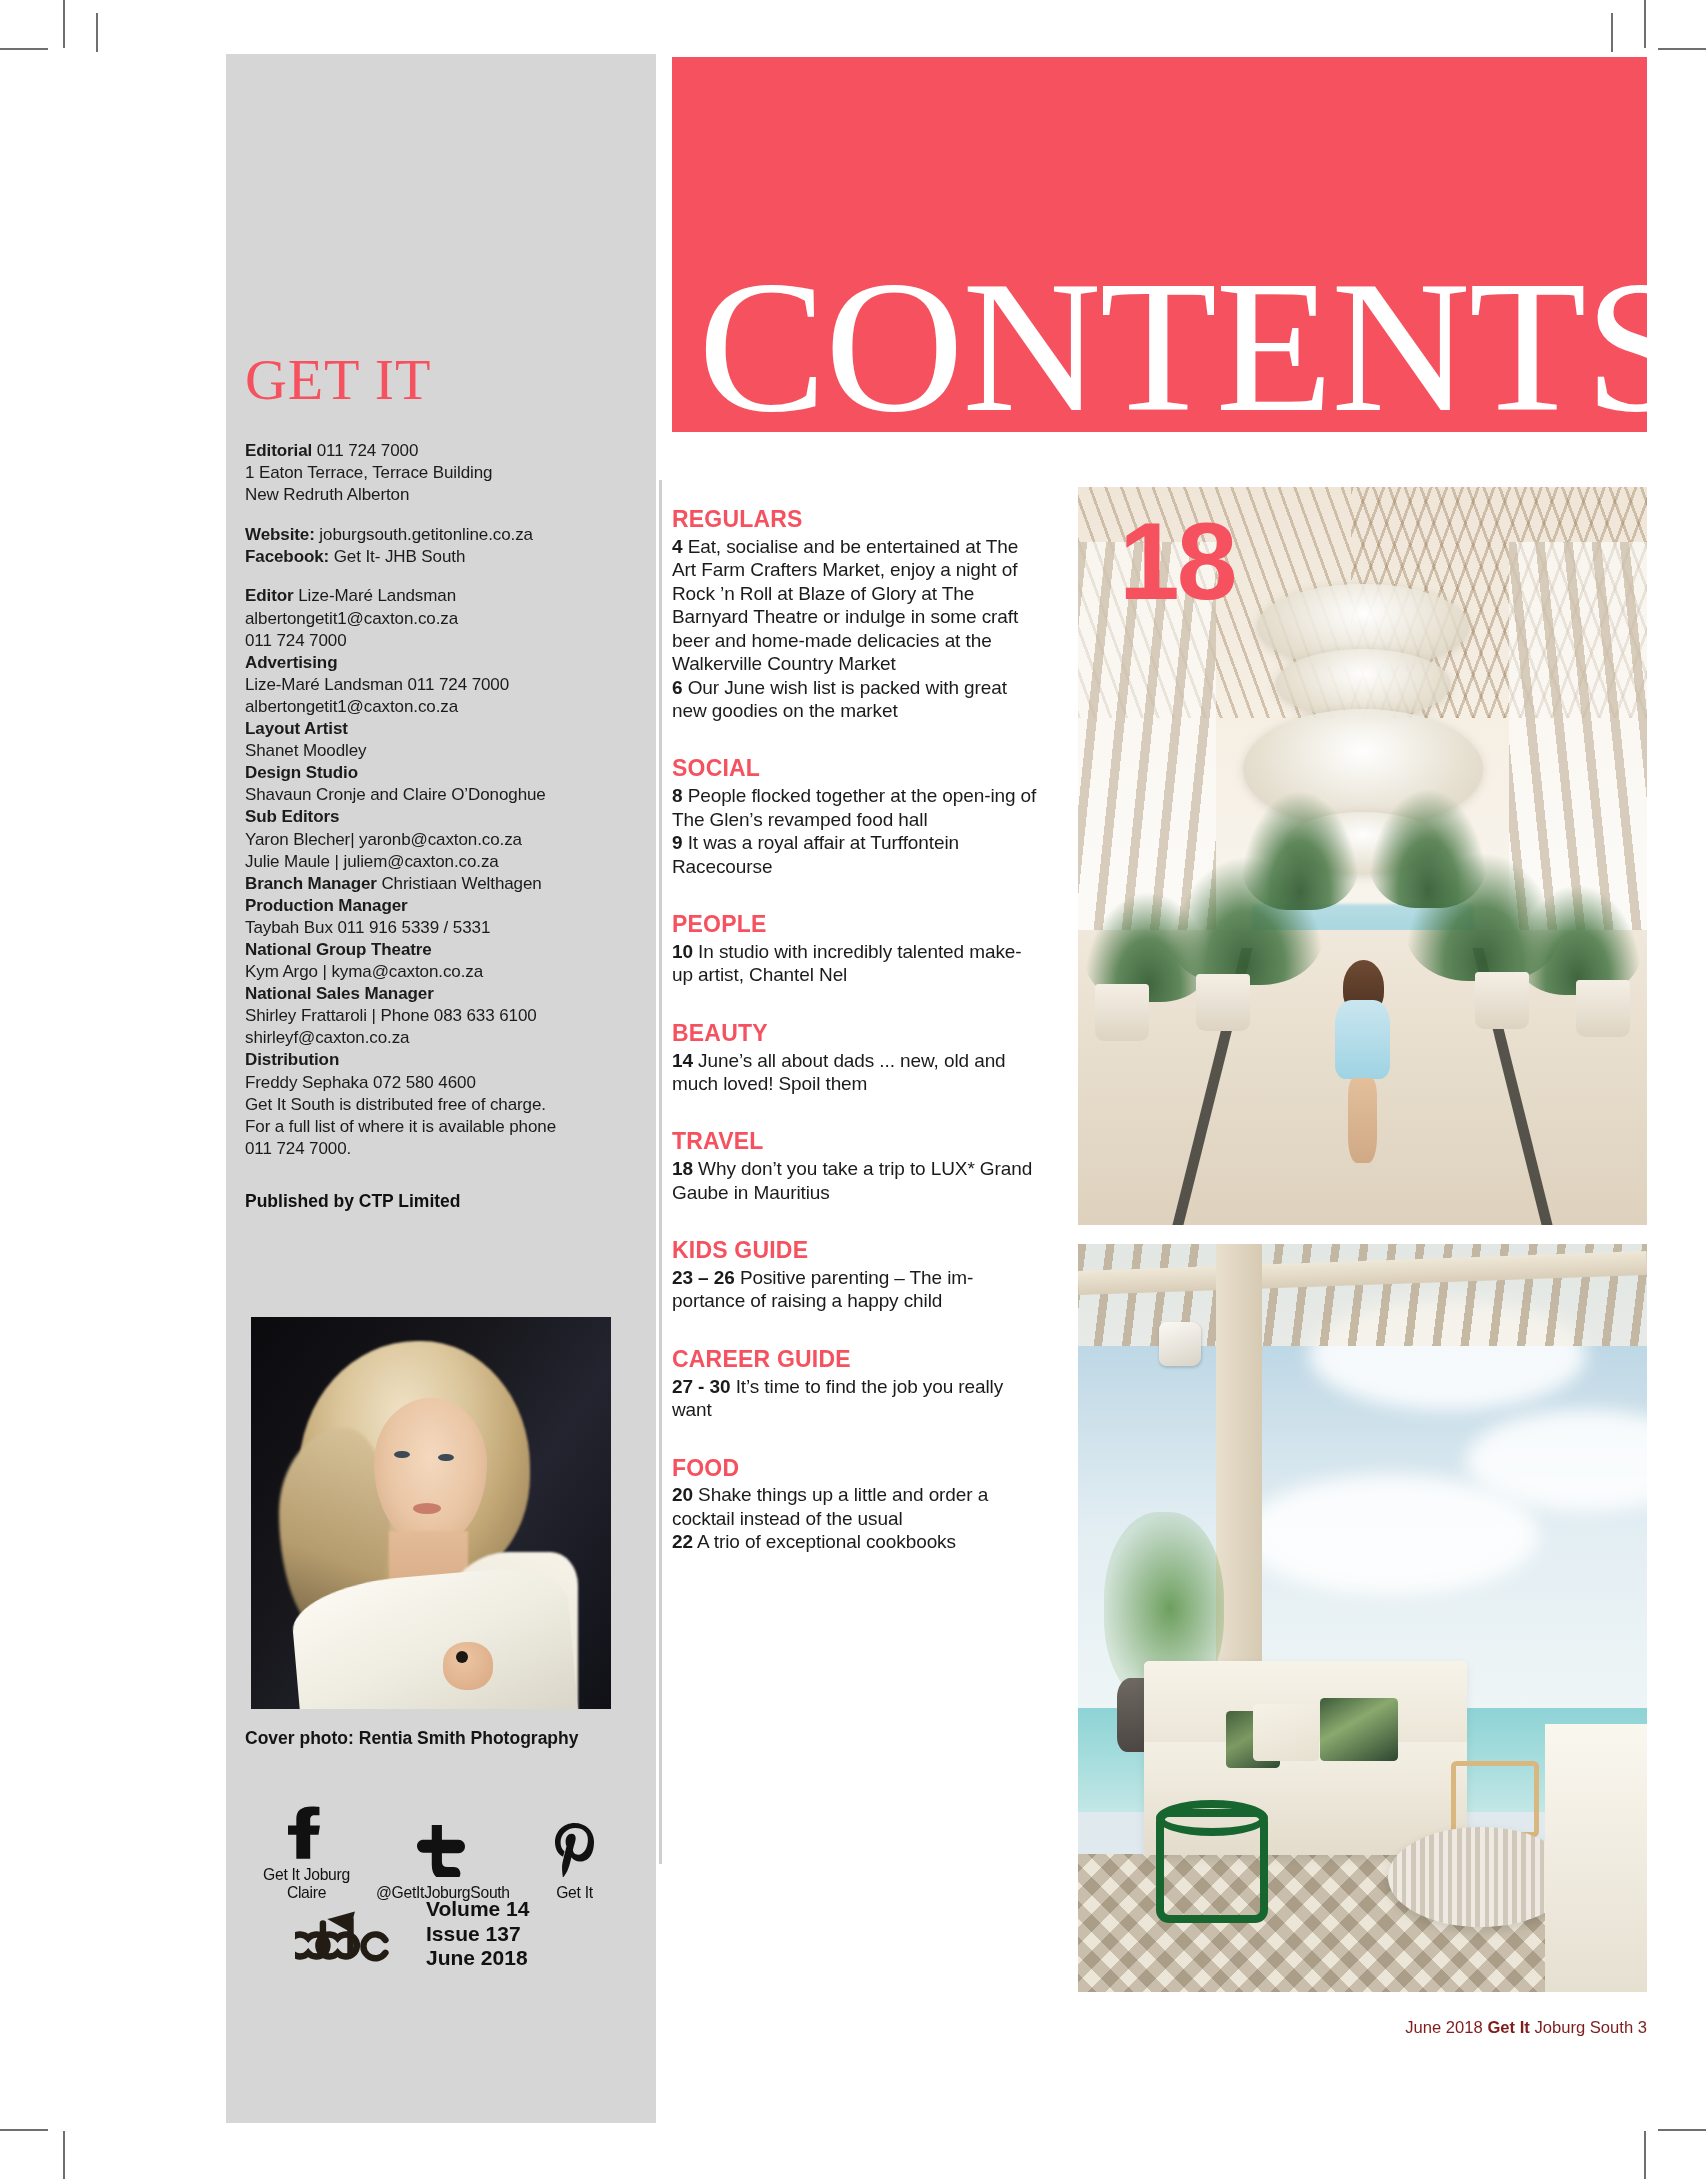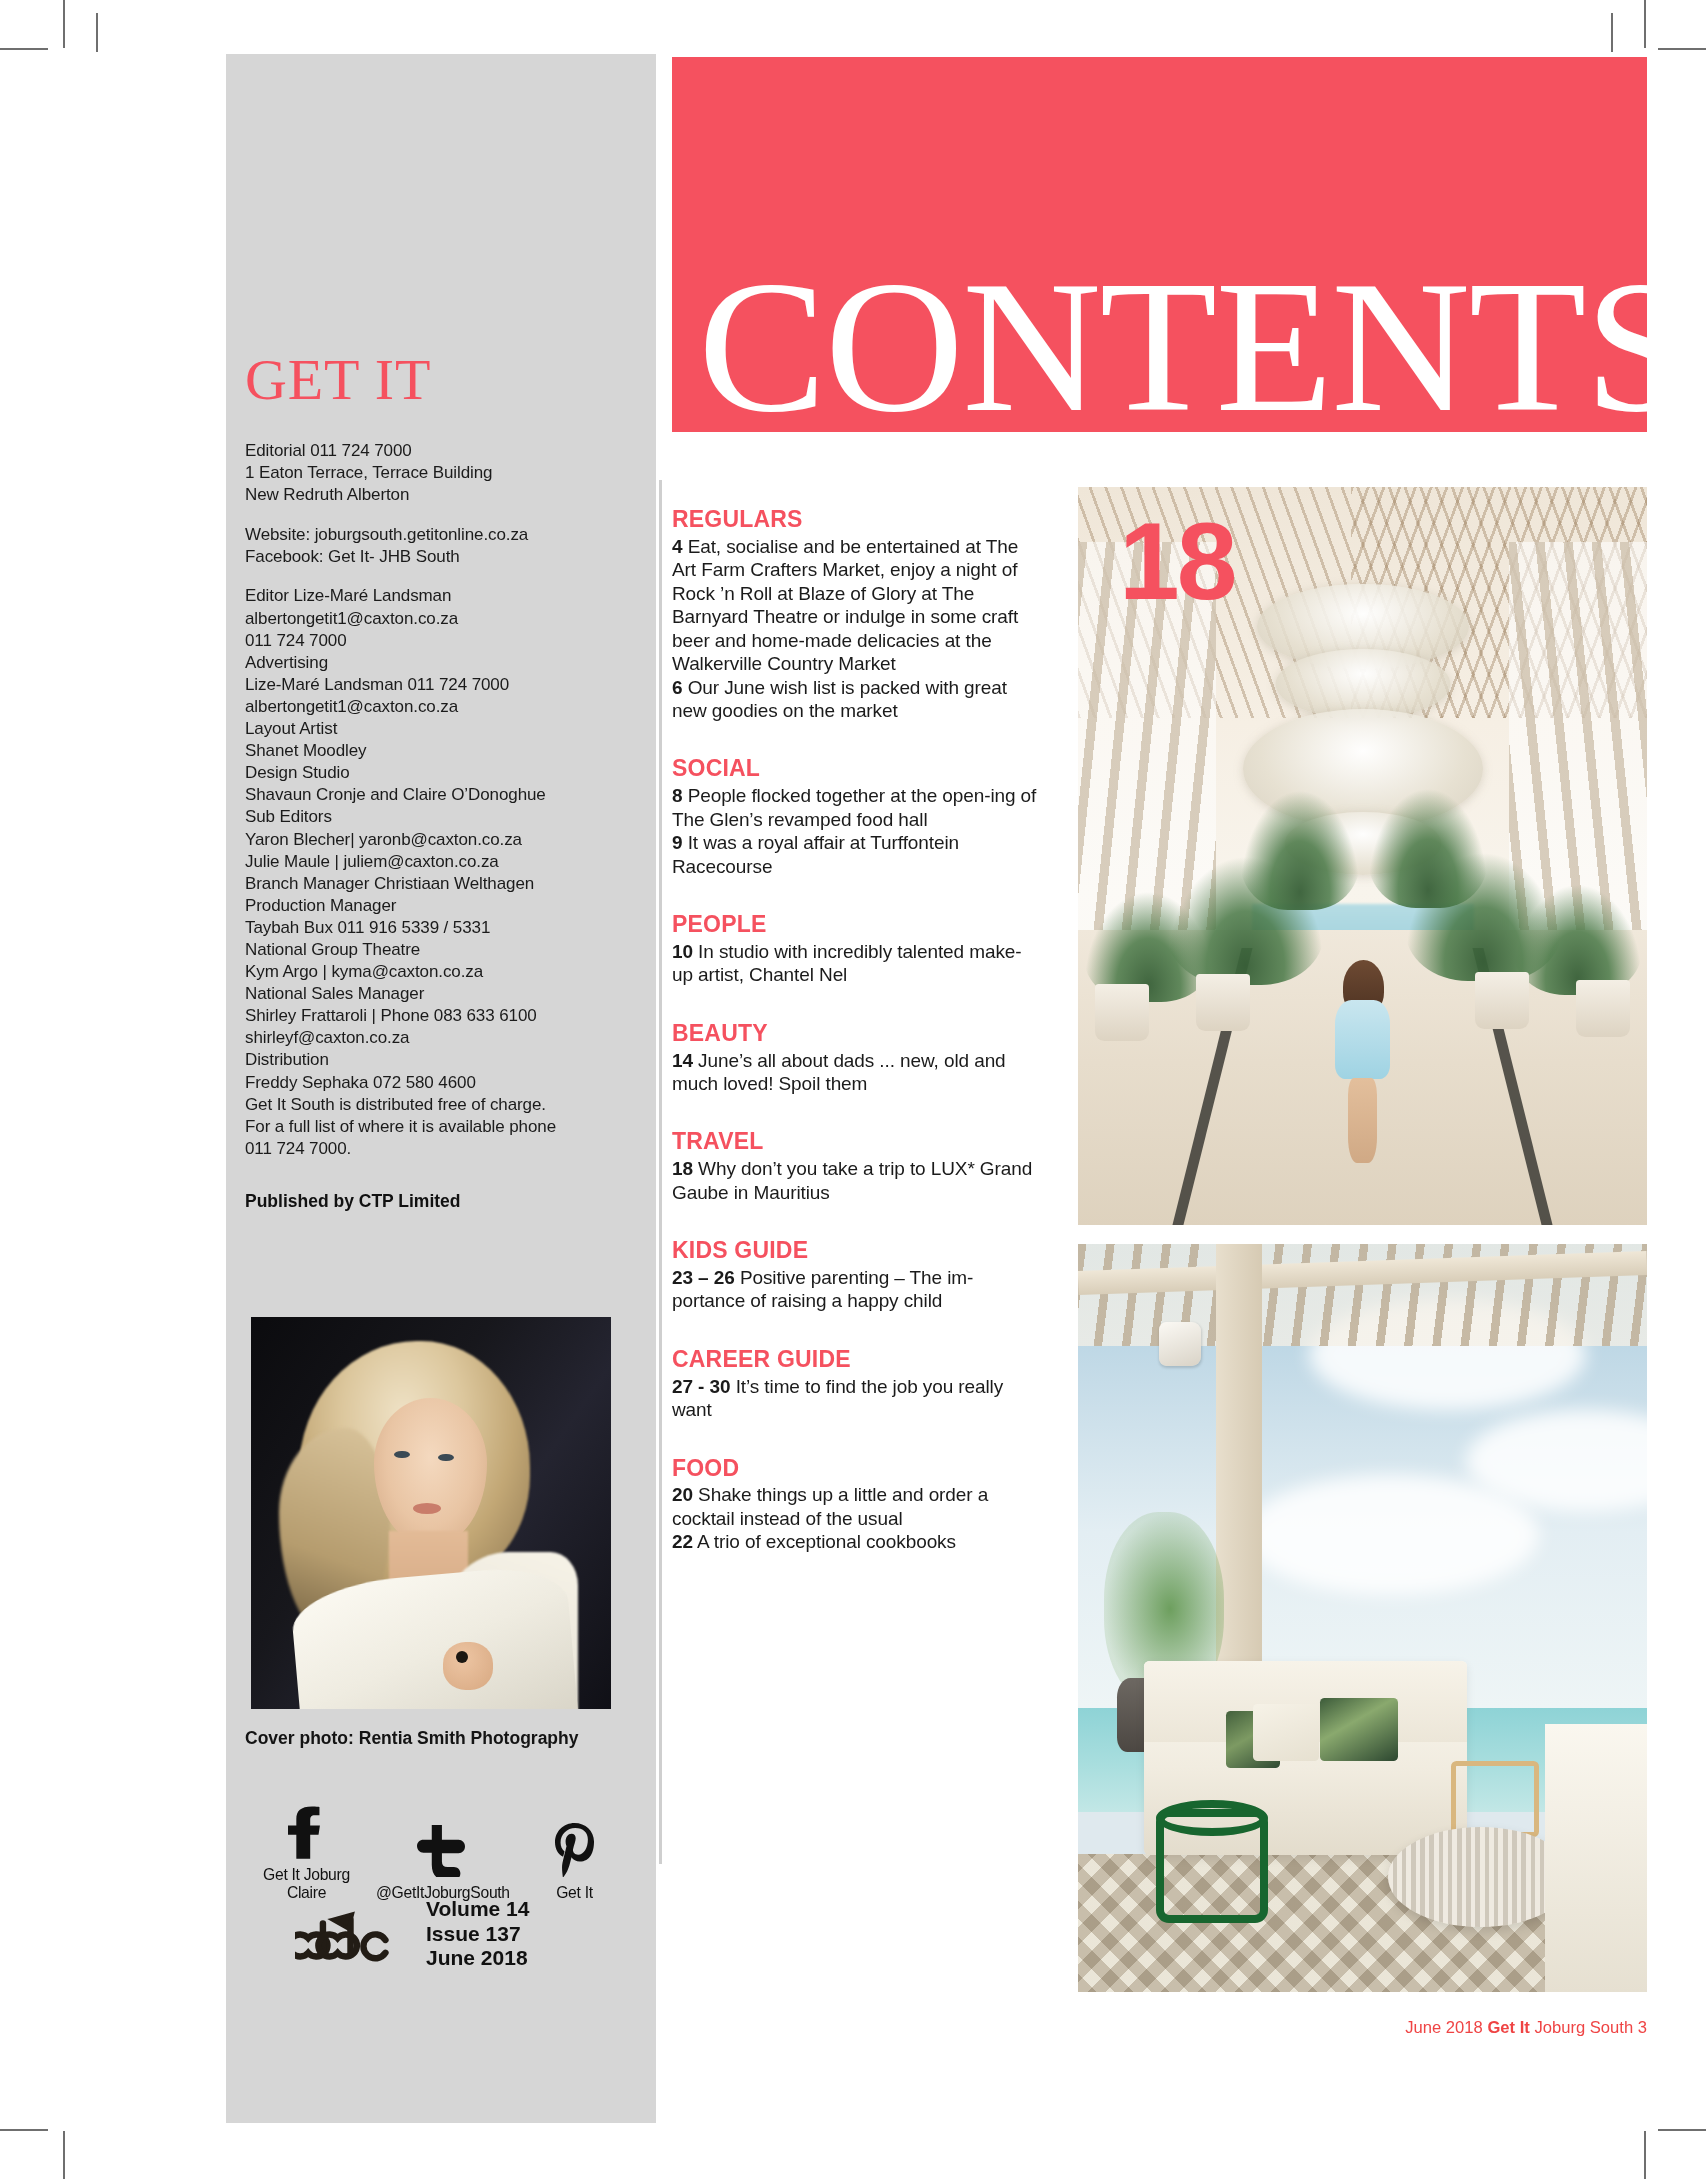--- a/index.html
+++ b/index.html
@@ -48,21 +48,21 @@
     letter-spacing: 0.9px;
     margin: 0 0 31px 0;
     font-weight: 400;
   }
   .credits {
     font-size: 17px;
     line-height: 1.30;
     color: #1b1b1b;
     letter-spacing: -0.1px;
   }
-  .credits b { font-weight: normal; }
+  .credits b { font-weight: bold; }
   .spacer-line { height: 17.5px; }
   .published {
     font-size: 17.5px;
     font-weight: bold;
     color: #111;
     margin-top: 31px;
   }
 
   
   .cover-photo-wrap {
@@ -471,21 +471,21 @@
   }
 
   
   .page-footer {
     position: absolute;
     left: 1078px;
     top: 2018px;
     width: 569px;
     text-align: right;
     font-size: 16.6px;
-    color: #ef4444;
+    color: #7f1d1d;
   }
   .page-footer b { font-weight: bold; }
 </style>
 </head>
 <body>
 
 <div class="page">
 
   <div class="cropmark cm-v" style="left:63px; top:0; height:48px;"></div>
   <div class="cropmark cm-h" style="left:0; top:48px; width:48px;"></div>

